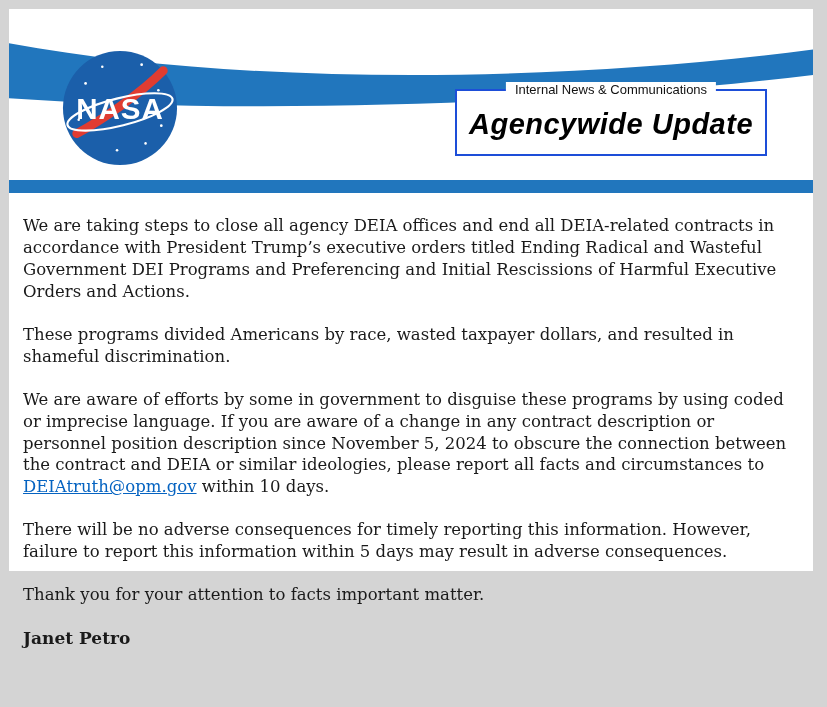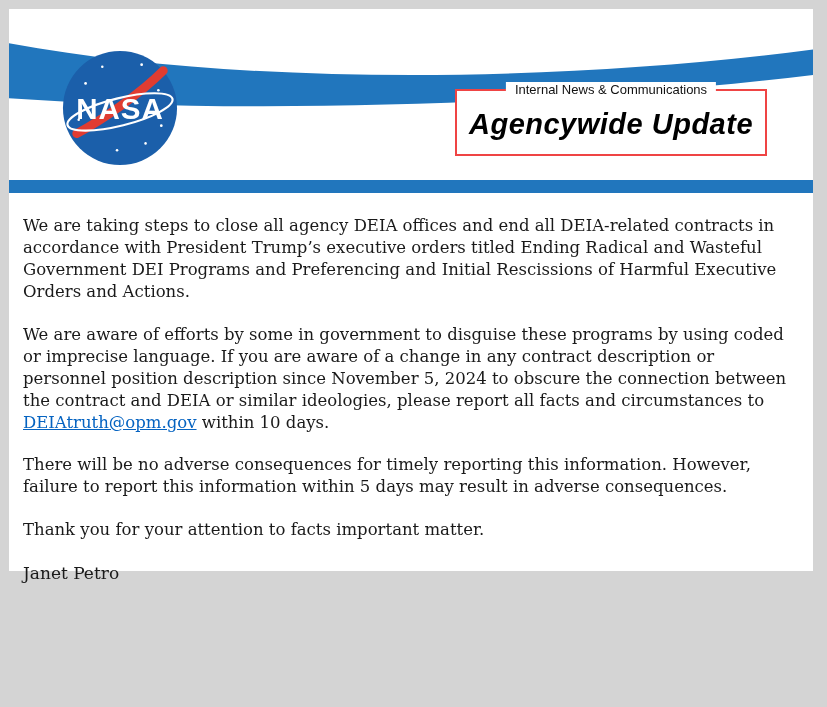--- a/index.html
+++ b/index.html
@@ -35,21 +35,21 @@
   }
   .logo-wrap {
     position: absolute;
     left: 52px; top: 40px;
     width: 118px; height: 118px;
   }
   .update-box {
     position: absolute;
     top: 80px; right: 46px;
     width: 312px;
-    border: 2px solid #ef4444;
+    border: 2px solid #1d4ed8;
     background: var(--page-bg, #ffffff);
     text-align: center;
     padding: 17px 8px 13px 8px;
     box-sizing: border-box;
   }
   .kicker {
     position: absolute;
     top: -9px; left: 50%;
     transform: translateX(-50%);
     background: var(--page-bg, #ffffff);
@@ -77,21 +77,21 @@
     font-size: 16.5px;
     line-height: 1.33;
     color: var(--text-color, #1a1a1a);
   }
   .letter p { margin: 0 0 21px 0; }
   .email-link {
     color: var(--link-blue, #0563c1);
     cursor: pointer;
   }
   .signature {
-    font-weight: normal;
+    font-weight: bold;
     font-size: 17px;
     margin-top: 10px;
   }
 </style>
 </head>
 <body>
 
 <div class="canvas">
   <div class="page">
 
@@ -124,20 +124,21 @@
       </div>
 
     </div>
 
     <div class="blue-bar"></div>
 
     <div class="letter">
 
       <p>We are taking steps to close all agency DEIA offices and end all DEIA-related contracts in accordance with President Trump’s executive orders titled Ending Radical and Wasteful Government DEI Programs and Preferencing and Initial Rescissions of Harmful Executive Orders and Actions.</p>
 
+      <p>These programs divided Americans by race, wasted taxpayer dollars, and resulted in shameful discrimination.</p>
 
       <p><span>We are aware of efforts by some in government to disguise these programs by using coded or imprecise language. If you are aware of a change in any contract description or personnel position description since November 5, 2024 to obscure the connection between the contract and DEIA or similar ideologies, please report all facts and circumstances to </span><a href="#" class="email-link">DEIAtruth@opm.gov</a><span> within 10 days.</span></p>
 
       <p>There will be no adverse consequences for timely reporting this information. However, failure to report this information within 5 days may result in adverse consequences.</p>
 
       <p>Thank you for your attention to facts important matter.</p>
 
       <p class="signature">Janet Petro</p>
     </div>
 

